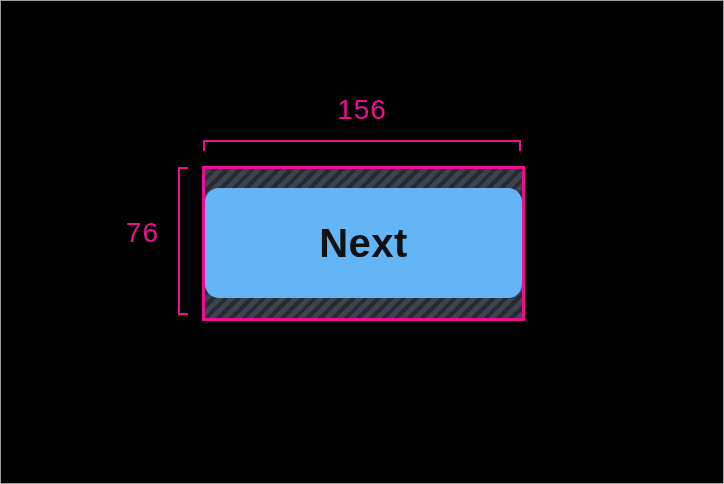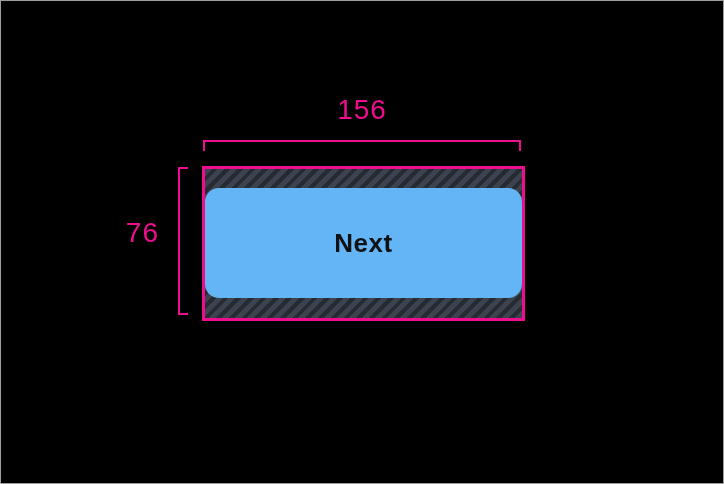--- a/index.html
+++ b/index.html
@@ -95,21 +95,21 @@
     height: 110px;
     background: #64b5f6;
     border-radius: 14px;
     display: flex;
     align-items: center;
     justify-content: center;
     cursor: pointer;
   }
   .next-button .label {
     color: #101113;
-    font-size: 26px;
+    font-size: 40px;
     font-weight: 600;
     letter-spacing: 0.5px;
   }
 </style>
 </head>
 <body>
 
 <div class="canvas">
 
   <div class="dim-label width">156</div>

